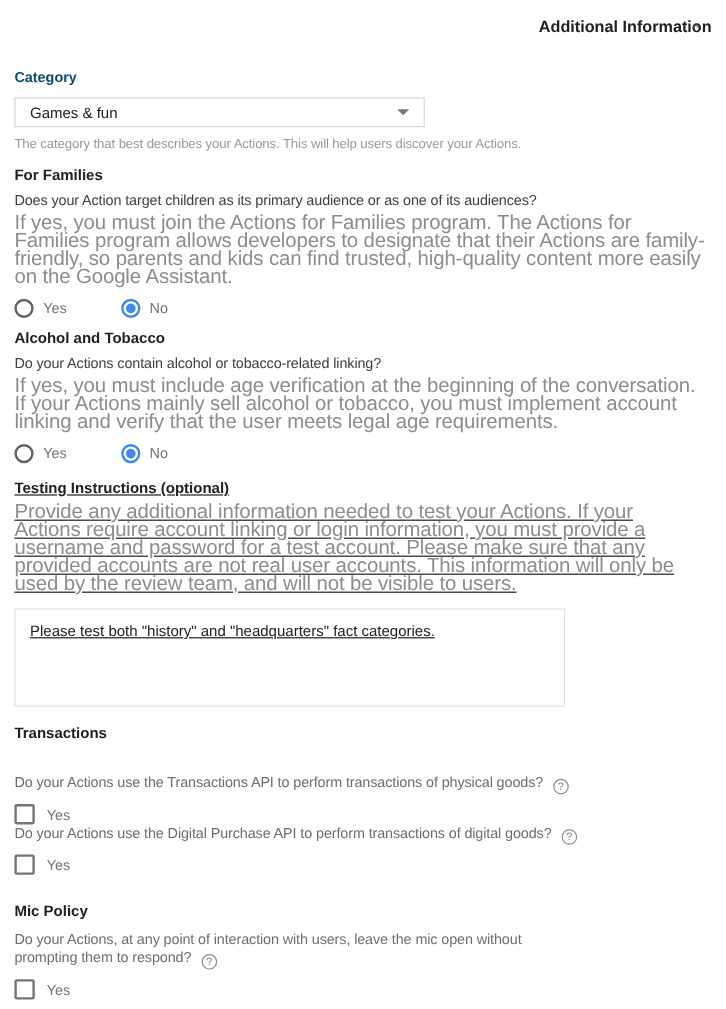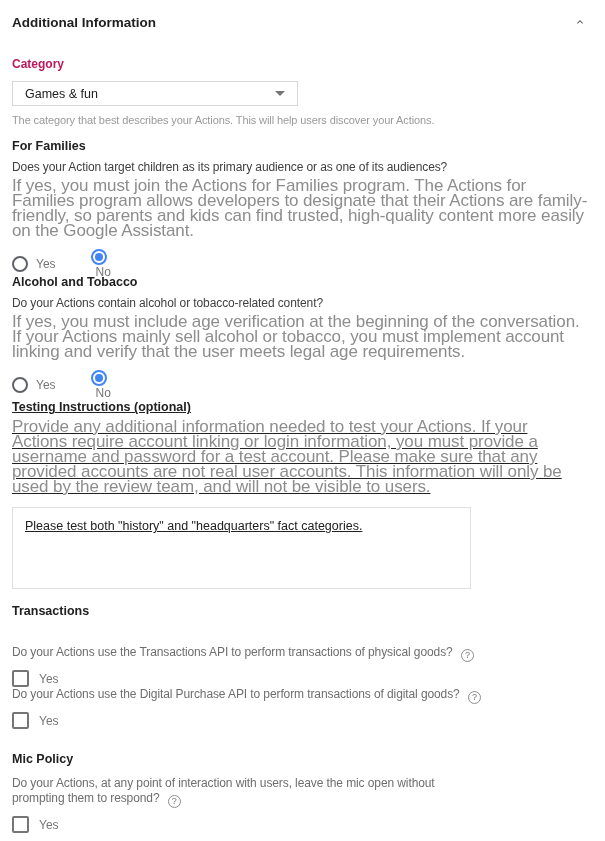--- a/index.html
+++ b/index.html
@@ -20,20 +20,21 @@
     left: 12px;
     right: 12px;
   }
   
   .panel-header { top: 0; padding-top: 15px; }
   .panel-title {
     font-size: 13.5px;
     font-weight: bold;
     line-height: 16px;
     color: #212121;
+    text-align: right;
   }
   .collapse-btn {
     position: absolute;
     top: 13px;
     right: 3px;
     width: 20px;
     height: 20px;
     display: flex;
     align-items: center;
     justify-content: center;
@@ -66,46 +67,46 @@
     font-size: 12px;
     line-height: 15px;
     color: #6e6e6e;
     letter-spacing: -0.1px;
   }
   
   .field-label {
     font-size: 12px;
     font-weight: bold;
     line-height: 13px;
-    color: #be185d;
+    color: #0c4a6e;
   }
   .select-box {
     margin-top: 10px;
-    width: 286px;
+    width: 342px;
     height: 25px;
     border: 1px solid #d8d8d8;
     background: #ffffff;
     display: flex;
     align-items: center;
     justify-content: space-between;
     padding: 0 12px;
     cursor: pointer;
   }
   .select-value { font-size: 12.5px; color: #212121; }
   .dropdown-arrow {
     width: 0; height: 0;
     border-left: 5px solid transparent;
     border-right: 5px solid transparent;
     border-top: 5px solid #757575;
   }
   .field-helper { margin-top: 7px; font-size: 11px; line-height: 14px; color: #9a9a9a; letter-spacing: -0.1px; }
   
   .radio-row { margin-top: 11px; display: flex; align-items: center; }
   .radio-option { display: flex; align-items: center; cursor: pointer; }
-  .radio-option + .radio-option { margin-left: 32px; flex-direction: column; }
+  .radio-option + .radio-option { margin-left: 45px; }
   .radio {
     width: 16px; height: 16px;
     border: 2px solid #5f6368;
     border-radius: 50%;
     display: inline-flex;
     align-items: center;
     justify-content: center;
     flex: none;
   }
   .radio::after {
@@ -205,21 +206,21 @@
       </label>
       <label class="radio-option">
         <span class="radio selected"></span>
         <span class="radio-label">No</span>
       </label>
     </div>
   </div>
 
   <div class="section" id="sec-alcohol">
     <div class="section-heading">Alcohol and Tobacco</div>
-    <div class="question">Do your Actions contain alcohol or tobacco-related content?</div>
+    <div class="question">Do your Actions contain alcohol or tobacco-related linking?</div>
     <div class="helper">If yes, you must include age verification at the beginning of the conversation. If your Actions mainly sell alcohol or tobacco, you must implement account linking and verify that the user meets legal age requirements.</div>
     <div class="radio-row">
       <label class="radio-option">
         <span class="radio"></span>
         <span class="radio-label">Yes</span>
       </label>
       <label class="radio-option">
         <span class="radio selected"></span>
         <span class="radio-label">No</span>
       </label>

